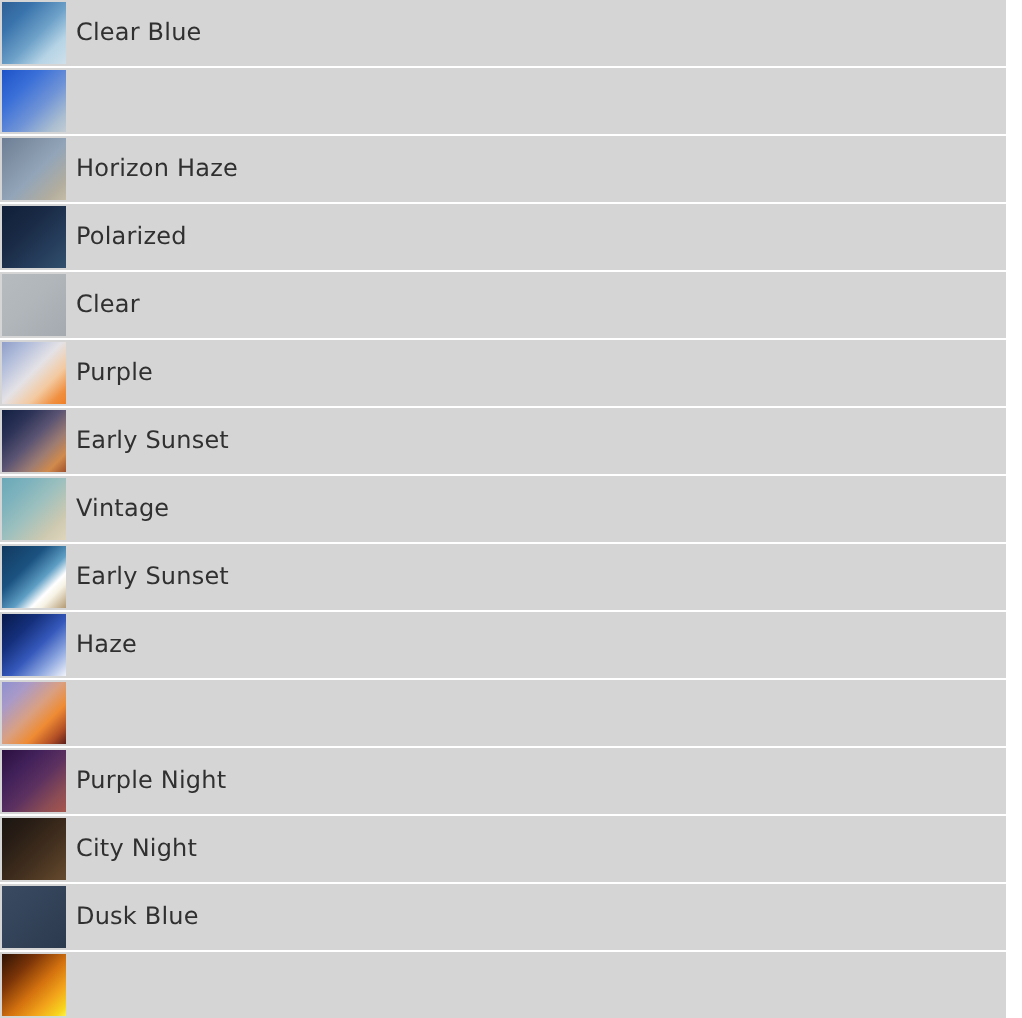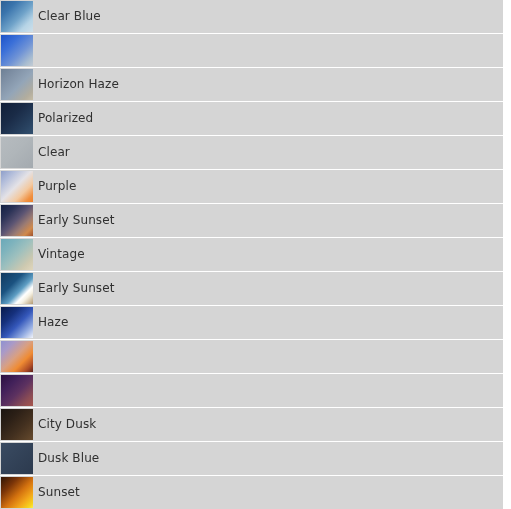--- a/index.html
+++ b/index.html
@@ -97,26 +97,26 @@
     </div>
     <div class="preset-row">
       <div class="swatch" style="background-image: linear-gradient(135deg, rgb(8, 26, 75) 0%, rgb(21, 48, 124) 30%, rgb(53, 88, 187) 55%, rgb(143, 168, 224) 78%, rgb(242, 244, 250) 100%);"></div>
       <span class="preset-label">Haze</span>
     </div>
     <div class="preset-row">
       <div class="swatch" style="background-image: linear-gradient(135deg, rgb(142, 145, 208) 0%, rgb(169, 154, 200) 22%, rgb(217, 160, 130) 48%, rgb(239, 139, 51) 68%, rgb(178, 79, 38) 86%, rgb(93, 31, 28) 100%);"></div>
     </div>
     <div class="preset-row">
       <div class="swatch" style="background-image: linear-gradient(135deg, rgb(43, 16, 64) 0%, rgb(66, 33, 90) 30%, rgb(92, 49, 96) 55%, rgb(138, 76, 85) 80%, rgb(168, 86, 76) 100%);"></div>
+      <span class="preset-label">Purple Night</span>
     </div>
     <div class="preset-row">
       <div class="swatch" style="background-image: linear-gradient(135deg, rgb(27, 21, 17) 0%, rgb(43, 31, 22) 30%, rgb(67, 48, 31) 62%, rgb(91, 66, 41) 88%, rgb(101, 74, 46) 100%);"></div>
-      <span class="preset-label">City Dusk</span>
+      <span class="preset-label">City Night</span>
     </div>
     <div class="preset-row">
       <div class="swatch" style="background-image: linear-gradient(135deg, rgb(58, 75, 97) 0%, rgb(53, 69, 91) 35%, rgb(48, 63, 84) 70%, rgb(44, 58, 78) 100%);"></div>
       <span class="preset-label">Dusk Blue</span>
     </div>
     <div class="preset-row">
       <div class="swatch" style="background-image: linear-gradient(135deg, rgb(46, 20, 5) 0%, rgb(122, 52, 8) 28%, rgb(212, 114, 15) 55%, rgb(242, 164, 26) 75%, rgb(247, 213, 30) 92%, rgb(253, 242, 74) 100%);"></div>
-      <span class="preset-label">Sunset</span>
     </div>
   </div>
 
 </body></html>

